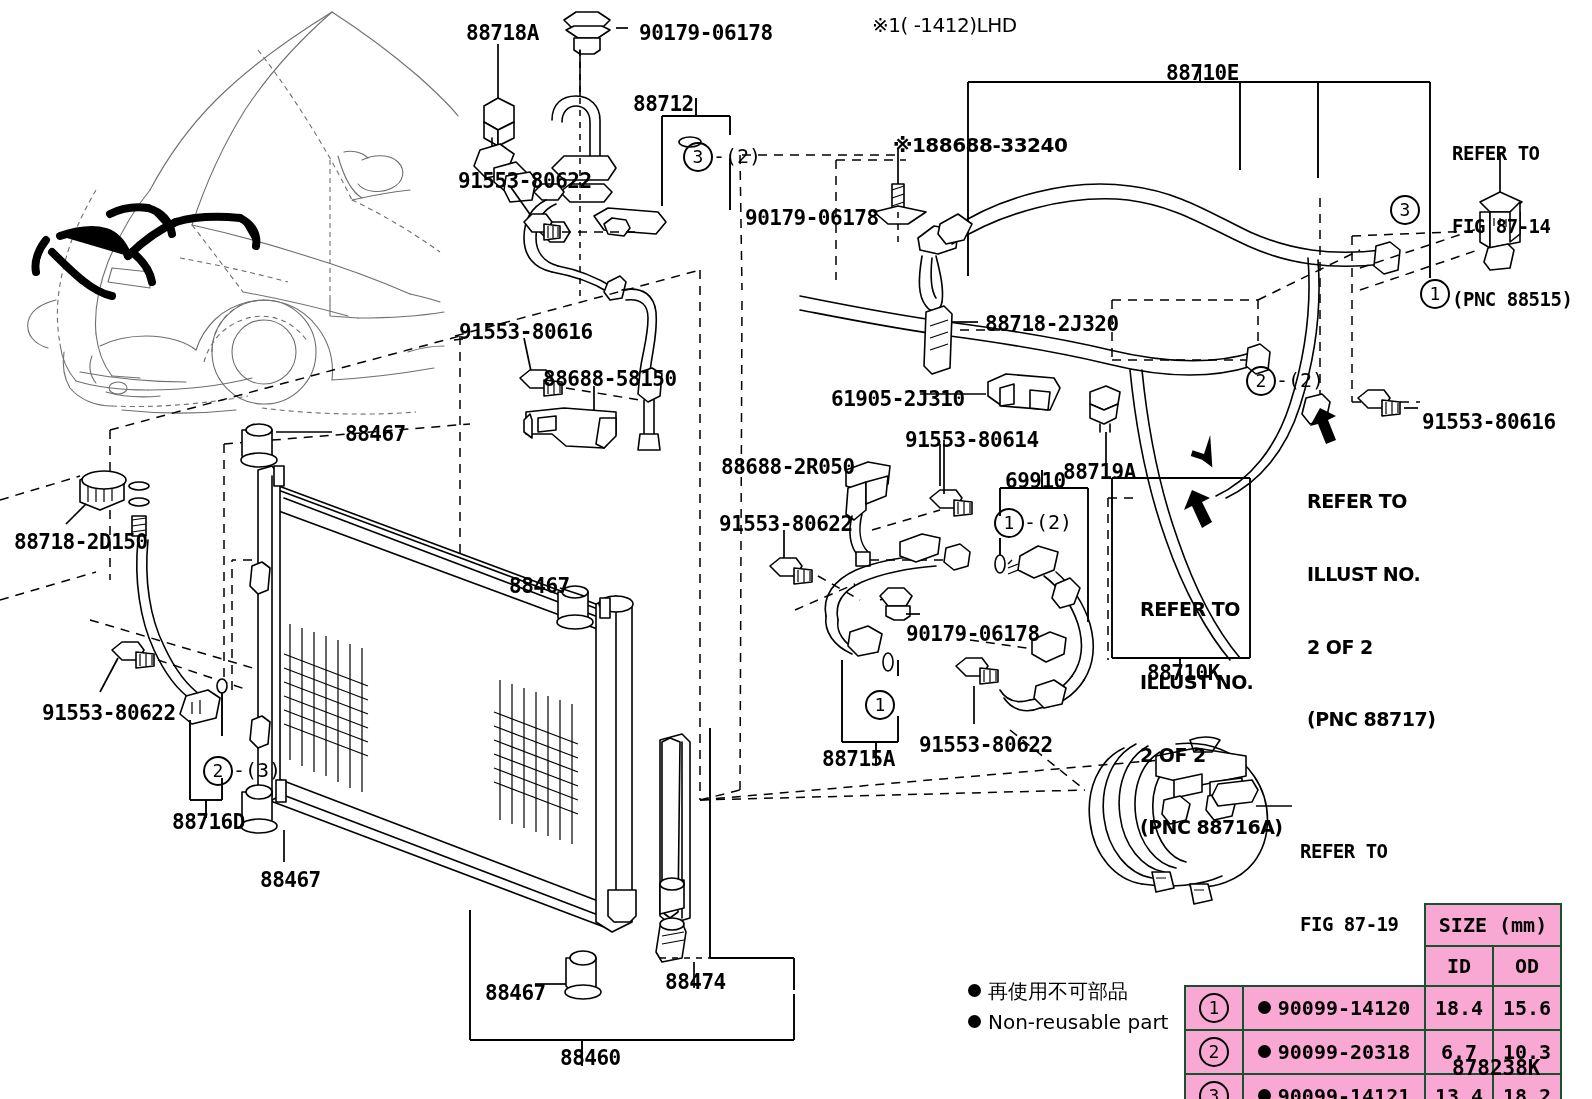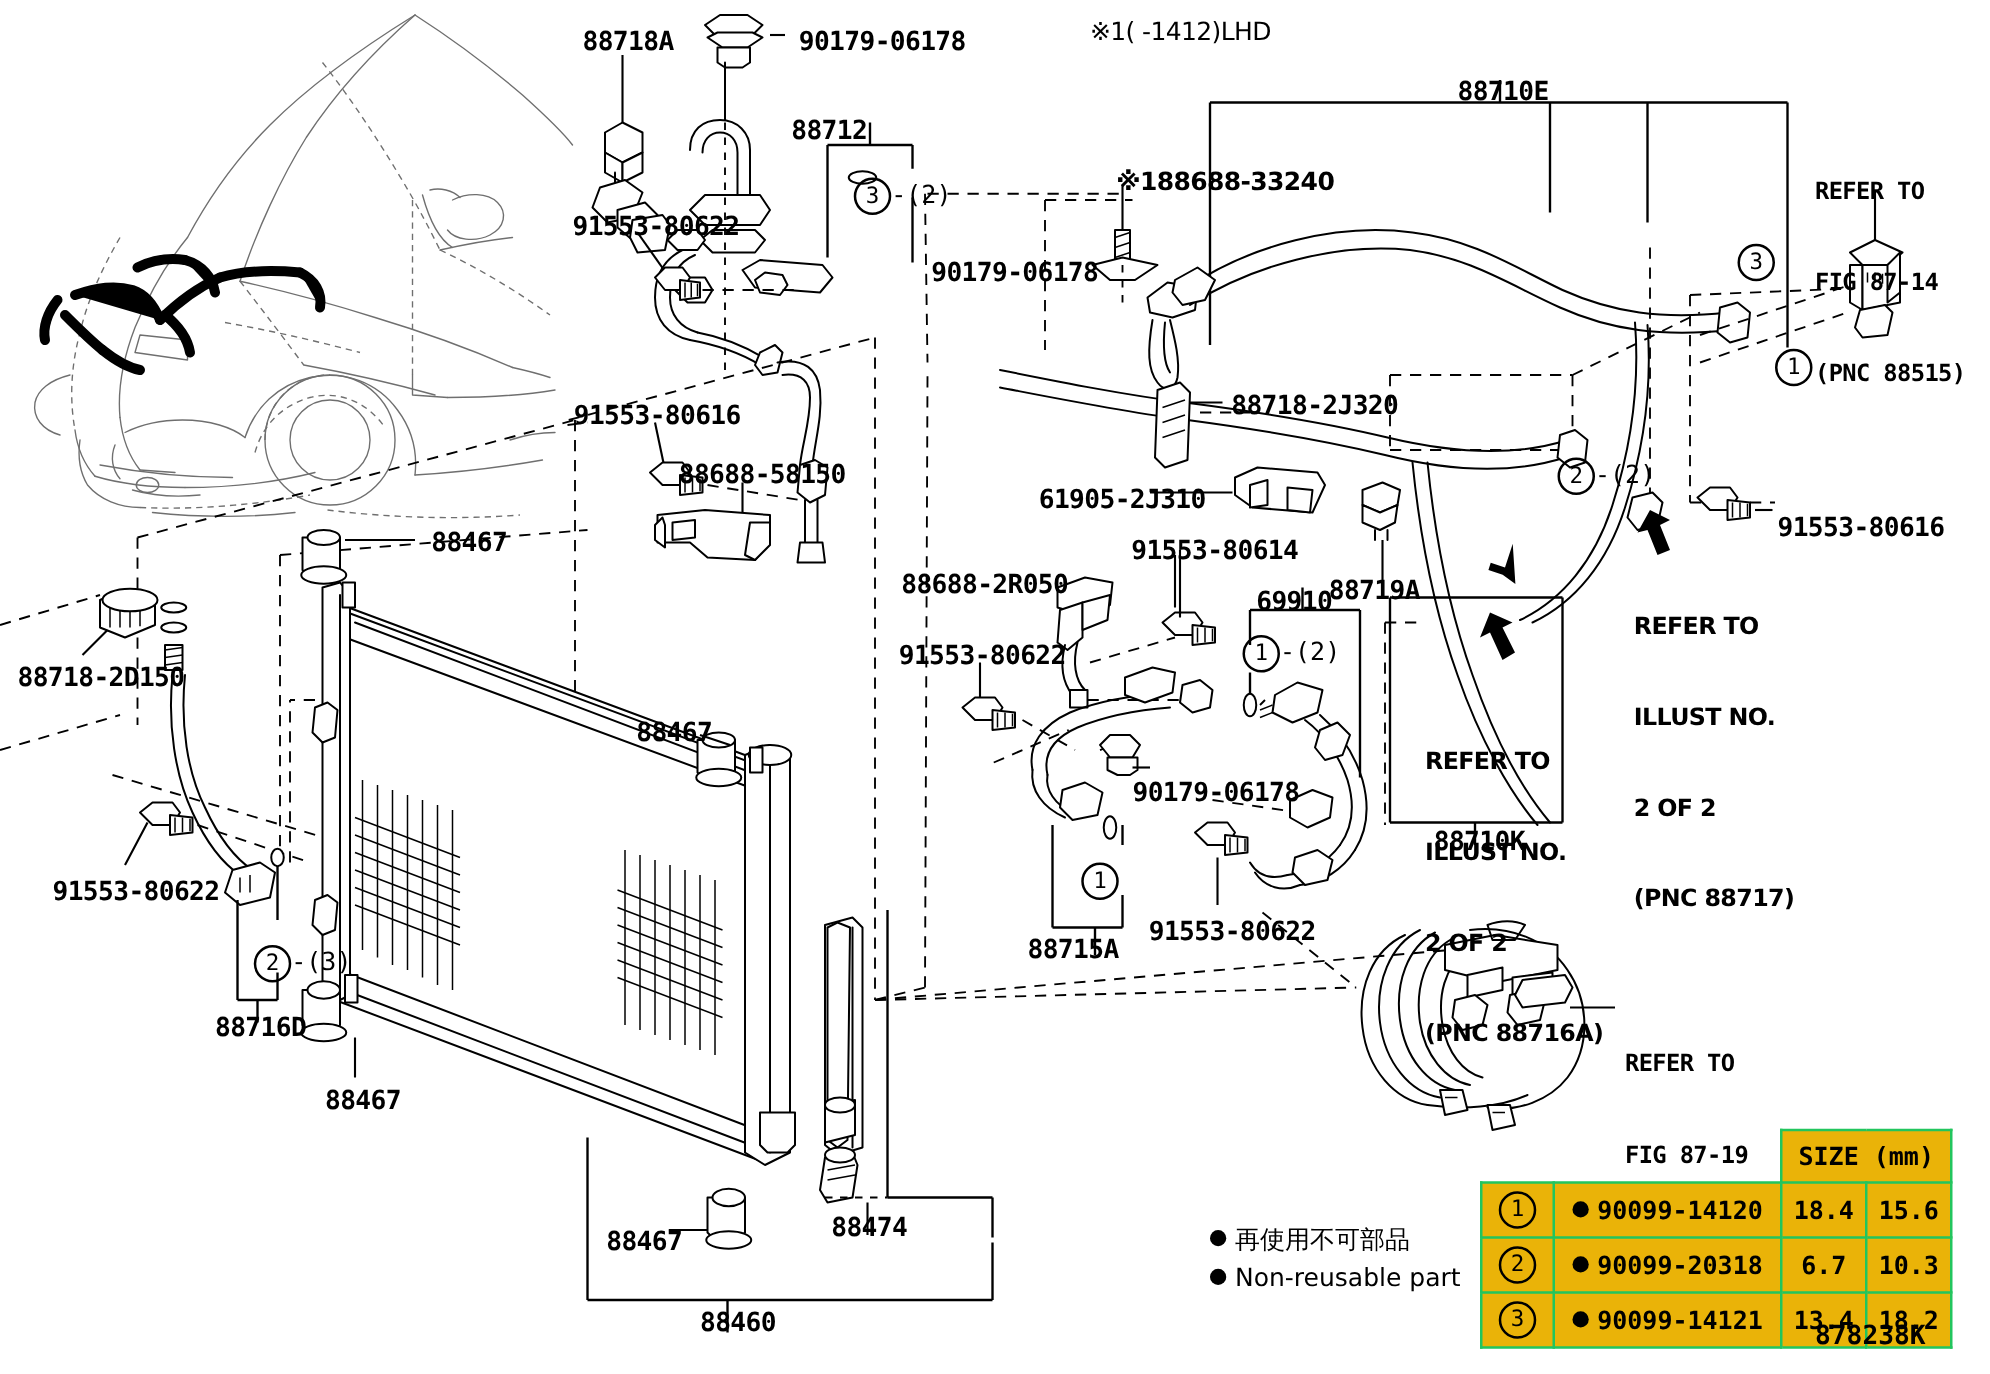--- a/index.html
+++ b/index.html
@@ -12,22 +12,22 @@
        font-size:21px;letter-spacing:-0.5px;line-height:1.12;}
   .refbox{position:absolute;white-space:pre;font-weight:700;font-size:19px;
           line-height:1.28;letter-spacing:-0.5px;
           font-family:"DejaVu Sans Mono","Liberation Mono",monospace;}
   .qty{position:absolute;font-size:20px;font-weight:400;
        font-family:"DejaVu Sans Mono","Liberation Mono",monospace;}
   .jp{font-family:"DejaVu Sans",sans-serif;}
   
   #sizetable{position:absolute;left:1184px;top:903px;border-collapse:collapse;
              font-family:"DejaVu Sans Mono","Liberation Mono",monospace;}
-  #sizetable td,#sizetable th{border:2px solid #22c55e;padding:0;text-align:center;
-        font-weight:700;font-size:20px;color:#000;background:#eab308;}
+  #sizetable td,#sizetable th{border:2px solid #14532d;padding:0;text-align:center;
+        font-weight:700;font-size:20px;color:#000;background:#f9a8d4;}
   .th-size{height:40px;font-size:21px;font-weight:400;letter-spacing:0px;}
   .th-idod{height:38px;font-weight:400;font-size:21px;}
   .c-mark{width:56px;height:42px;font-size:20px;}
   .c-part{width:180px;height:42px;text-align:left;padding-left:8px;font-size:21px;}
   .c-num{width:66px;height:42px;font-weight:400;font-size:20px;}
   .dot{display:inline-block;width:13px;height:13px;border-radius:50%;
        background:#000;vertical-align:1px;margin-right:7px;}
   .circlenum{display:inline-block;width:26px;height:26px;line-height:26px;
        border:2px solid #000;border-radius:50%;font-size:18px;font-weight:400;
        text-align:center;}
@@ -607,20 +607,26 @@
 </div>
 
 <table id="sizetable">
   <tbody>
         <tr>
     <td style="border:none;background:transparent;"></td>
     <td style="border:none;background:transparent;"></td>
     <td class="th-size" colspan="2">SIZE (mm)</td>
   </tr>
   <tr>
+    <td style="border:none;background:transparent;"></td>
+    <td style="border:none;background:transparent;"></td>
+    <td class="th-idod">ID</td>
+    <td class="th-idod">OD</td>
+  </tr>
+  <tr>
     <td class="c-mark"><span class="circlenum">1</span></td>
     <td class="c-part"><span class="dot"></span><span>90099-14120</span></td>
     <td class="c-num">18.4</td>
     <td class="c-num">15.6</td>
   </tr>
   <tr>
     <td class="c-mark"><span class="circlenum">2</span></td>
     <td class="c-part"><span class="dot"></span><span>90099-20318</span></td>
     <td class="c-num">6.7</td>
     <td class="c-num">10.3</td>

